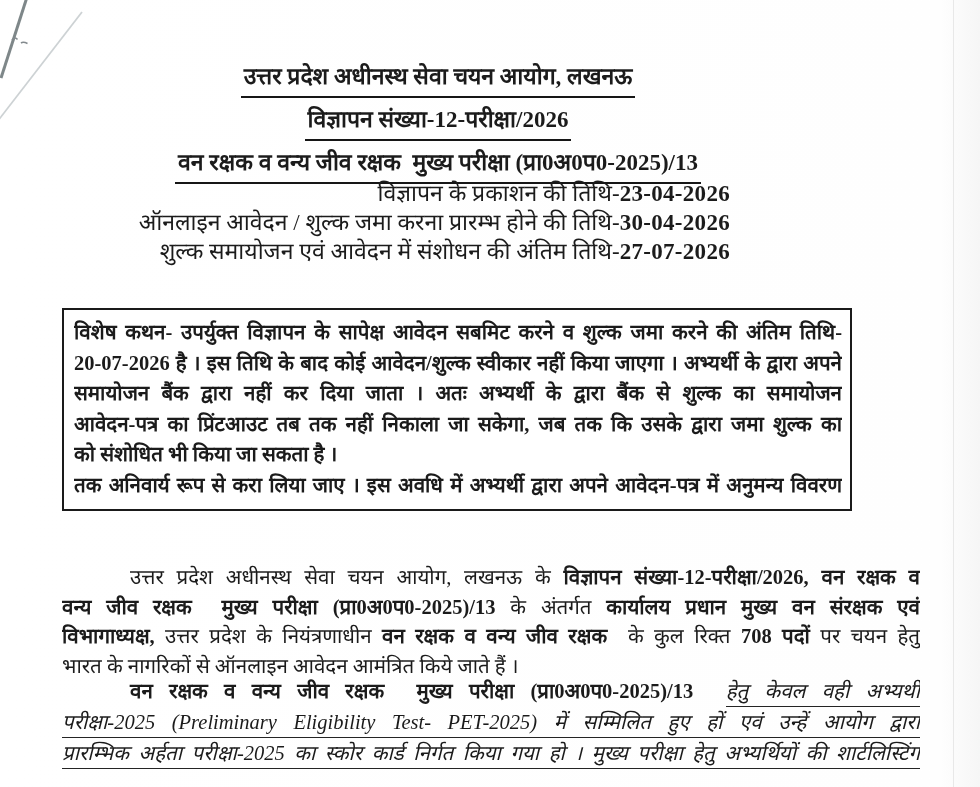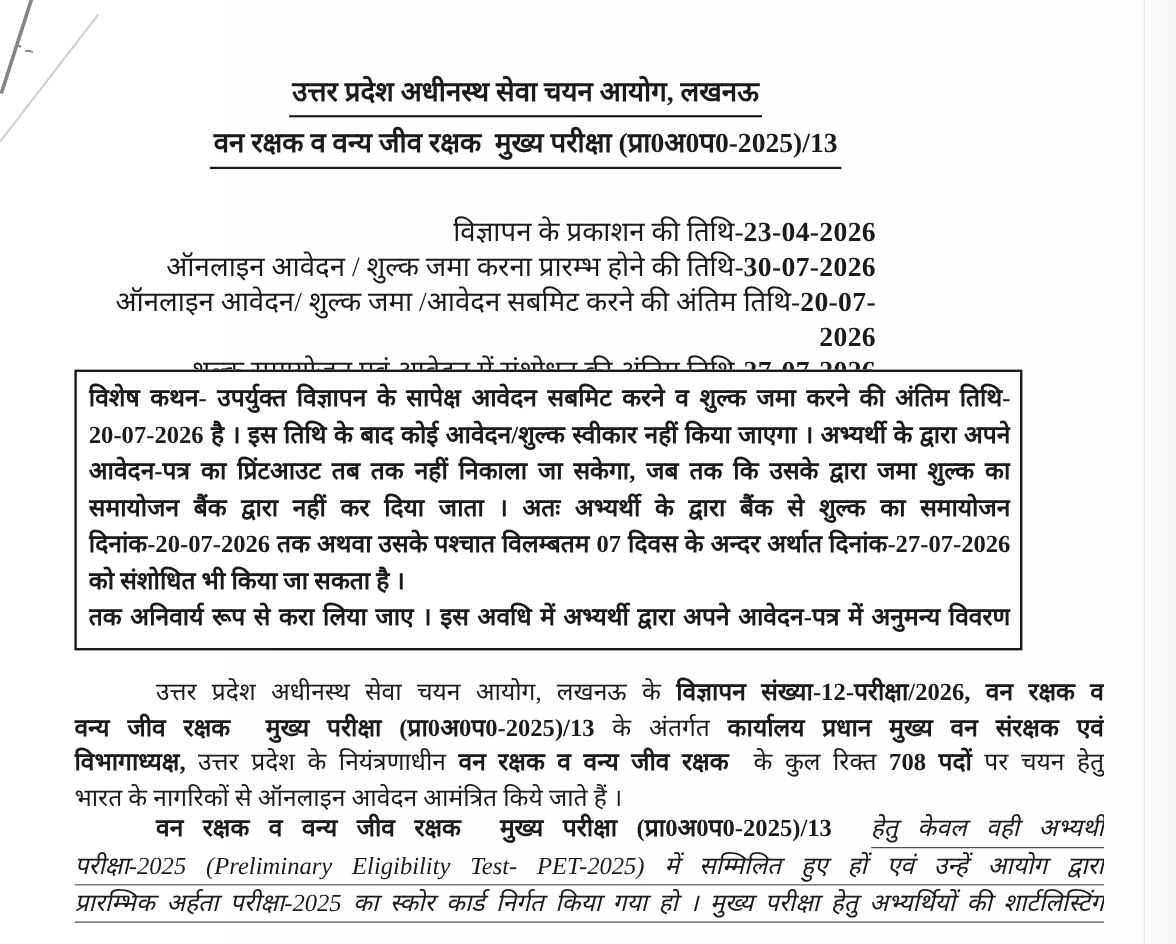--- a/index.html
+++ b/index.html
@@ -62,45 +62,44 @@
     <line x1="82" y1="12" x2="-3" y2="122" stroke="#cdd2d4" stroke-width="1.8"></line>
     <path d="M12 40 c2,-2.5 4,-2.5 5.5,-0.5 M21 43 c2,-1.5 4.5,-0.5 6.5,0.5" stroke="#82898d" stroke-width="1.6" fill="none"></path>
   </svg>
   <div class="scan-edge-v"></div>
 
   <header class="titles">
     <div class="title-line line" style="">
       <span class="title-underline">उत्तर प्रदेश अधीनस्थ सेवा चयन आयोग, लखनऊ</span>
     </div>
     <div class="title-line line" style="">
+      <span class="title-underline">विज्ञापन संख्या-12-परीक्षा/2026</span>
+    </div>
+    <div class="title-line line" style="">
       <span class="title-underline">वन रक्षक व वन्य जीव रक्षक&nbsp; मुख्य परीक्षा (प्रा0अ0प0-2025)/13</span>
     </div>
   </header>
 
   <section class="dates">
     <div class="date-line line" style="">
       <span>विज्ञापन के प्रकाशन की तिथि-</span><span class="date-value">23-04-2026</span>
     </div>
     <div class="date-line line" style="">
-      <span>ऑनलाइन आवेदन / शुल्क जमा करना प्रारम्भ होने की तिथि-</span><span class="date-value">30-07-2026</span>
-    </div>
-    <div class="date-line line" style="">
-      <span>ऑनलाइन आवेदन/ शुल्क जमा /आवेदन सबमिट करने की अंतिम तिथि-</span><span class="date-value">20-07-2026</span>
+      <span>ऑनलाइन आवेदन / शुल्क जमा करना प्रारम्भ होने की तिथि-</span><span class="date-value">30-04-2026</span>
     </div>
     <div class="date-line line" style="">
       <span>शुल्क समायोजन एवं आवेदन में संशोधन की अंतिम तिथि-</span><span class="date-value">27-07-2026</span>
     </div>
   </section>
 
   <section class="notice-box">
     <div class="box-line line jl" style="">विशेष कथन- उपर्युक्त विज्ञापन के सापेक्ष आवेदन सबमिट करने व शुल्क जमा करने की अंतिम तिथि-</div>
     <div class="box-line line jl" style="">20-07-2026 है । इस तिथि के बाद कोई आवेदन/शुल्क स्वीकार नहीं किया जाएगा । अभ्यर्थी के द्वारा अपने</div>
+    <div class="box-line line jl" style="">समायोजन बैंक द्वारा नहीं कर दिया जाता । अतः अभ्यर्थी के द्वारा बैंक से शुल्क का समायोजन</div>
     <div class="box-line line jl" style="">आवेदन-पत्र का प्रिंटआउट तब तक नहीं निकाला जा सकेगा, जब तक कि उसके द्वारा जमा शुल्क का</div>
-    <div class="box-line line jl" style="">समायोजन बैंक द्वारा नहीं कर दिया जाता । अतः अभ्यर्थी के द्वारा बैंक से शुल्क का समायोजन</div>
-    <div class="box-line line jl" style="">दिनांक-20-07-2026 तक अथवा उसके पश्चात विलम्बतम 07 दिवस के अन्दर अर्थात दिनांक-27-07-2026</div>
     <div class="box-line line" style="">को संशोधित भी किया जा सकता है ।</div>
     <div class="box-line line jl" style="">तक अनिवार्य रूप से करा लिया जाए । इस अवधि में अभ्यर्थी द्वारा अपने आवेदन-पत्र में अनुमन्य विवरण</div>
   </section>
 
   <section class="para para-1">
     <div class="para-line line jl indent" style=""><span>उत्तर प्रदेश अधीनस्थ सेवा चयन आयोग, लखनऊ के </span><span class="b">विज्ञापन संख्या-12-परीक्षा/2026, वन रक्षक व</span></div>
     <div class="para-line line jl" style=""><span class="b">वन्य जीव रक्षक&nbsp; मुख्य परीक्षा (प्रा0अ0प0-2025)/13</span><span> के अंतर्गत </span><span class="b">कार्यालय प्रधान मुख्य वन संरक्षक एवं</span></div>
     <div class="para-line line jl" style=""><span class="b">विभागाध्यक्ष,</span><span> उत्तर प्रदेश के नियंत्रणाधीन </span><span class="b">वन रक्षक व वन्य जीव रक्षक</span><span>&nbsp; के कुल रिक्त </span><span class="b">708 पदों</span><span> पर चयन हेतु</span></div>
     <div class="para-line line" style=""><span>भारत के नागरिकों से ऑनलाइन आवेदन आमंत्रित किये जाते हैं ।</span></div>
   </section>

